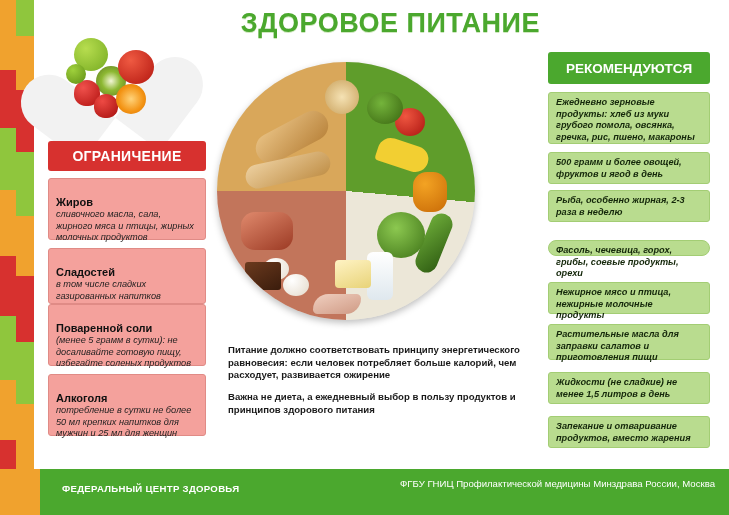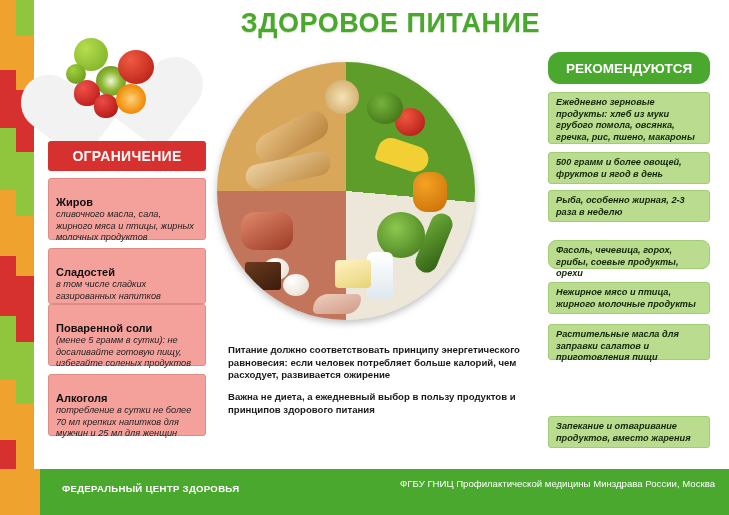--- a/index.html
+++ b/index.html
@@ -68,21 +68,21 @@
     position: absolute; left: 48px; width: 158px;
     background: #f4a19c; border: 1px solid #e08b86; border-radius: 3px;
     padding: 17px 7px; color: #1e1e1e;
   }
   .limit-card .h { font-weight: bold; font-size: 11px; color: #111; }
   .limit-card .b { font-size: 9.2px; font-style: italic; line-height: 1.25; margin-top: 1px; }
 
   
   .rec-header {
     position: absolute; left: 548px; top: 52px; width: 162px; height: 32px;
-    background: #4ba82e; border-radius: 12px;
+    background: #4ba82e; border-radius: 3px;
     color: #ffffff; font-weight: bold; font-size: 13.5px;
     display: flex; align-items: center; justify-content: center;
   }
   .rec-card {
     position: absolute; left: 548px; width: 162px;
     background: #b9dc8f; border: 1px solid #a3cd74; border-radius: 3px;
     padding: 4px 7px; color: #14270a;
     font-size: 9.2px; font-weight: bold; font-style: italic; line-height: 1.26;
   }
 
@@ -186,31 +186,32 @@
     <div class="b">в том числе сладких газированных напитков</div>
   </div>
 
   <div class="limit-card" style="top:304px; height:62px;">
     <div class="h">Поваренной соли</div>
     <div class="b">(менее 5 грамм в сутки): не досаливайте готовую пищу, избегайте соленых продуктов</div>
   </div>
 
   <div class="limit-card" style="top:374px; height:62px;">
     <div class="h">Алкоголя</div>
-    <div class="b">потребление в сутки не более 70 мл крепких напитков для мужчин и 25 мл для женщин</div>
+    <div class="b">потребление в сутки не более 50 мл крепких напитков для мужчин и 25 мл для женщин</div>
   </div>
 
   <div class="rec-header">РЕКОМЕНДУЮТСЯ</div>
 
   <div class="rec-card" style="top:92px;  height:52px;">Ежедневно зерновые продукты: хлеб из муки грубого помола, овсянка, гречка, рис, пшено, макароны</div>
   <div class="rec-card" style="top:152px; height:32px;">500 грамм и более овощей, фруктов и ягод в день</div>
   <div class="rec-card" style="top:190px; height:32px;">Рыба, особенно жирная, 2-3 раза в неделю</div>
-  <div class="rec-card" style="top:240px; height:29px;border-radius:8px;">Фасоль, чечевица, горох, грибы, соевые продукты, орехи</div>
-  <div class="rec-card" style="top:282px; height:32px;">Нежирное мясо и птица, жирного молочные продукты</div>
+  <div class="rec-card" style="top:240px; height:16px;border-radius:8px;">Фасоль, чечевица, горох, грибы, соевые продукты, орехи</div>
+  <div class="rec-card" style="top:282px; height:32px;">Нежирное мясо и птица, нежирные молочные продукты</div>
   <div class="rec-card" style="top:324px; height:36px;">Растительные масла для заправки салатов и приготовления пищи</div>
+  <div class="rec-card" style="top:372px; height:32px;">Жидкости (не сладкие) не менее 1,5 литров в день</div>
   <div class="rec-card" style="top:416px; height:32px;">Запекание и отваривание продуктов, вместо жарения</div>
 
   <div class="body-text">
     <p>Питание должно соответствовать принципу энергетического равновесия: если человек потребляет больше калорий, чем расходует, развивается ожирение</p>
     <p>Важна не диета, а ежедневный выбор в пользу продуктов и принципов здорового питания</p>
   </div>
 
   <div class="footer">
     <div class="footer-deco"></div>
     <div class="footer-left">ФЕДЕРАЛЬНЫЙ ЦЕНТР ЗДОРОВЬЯ</div>

